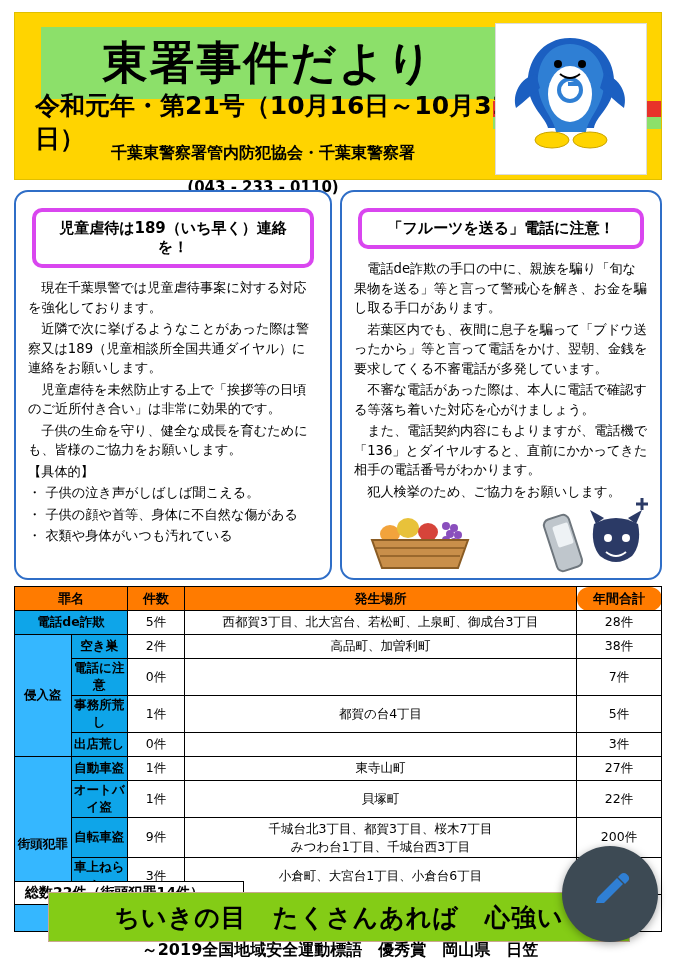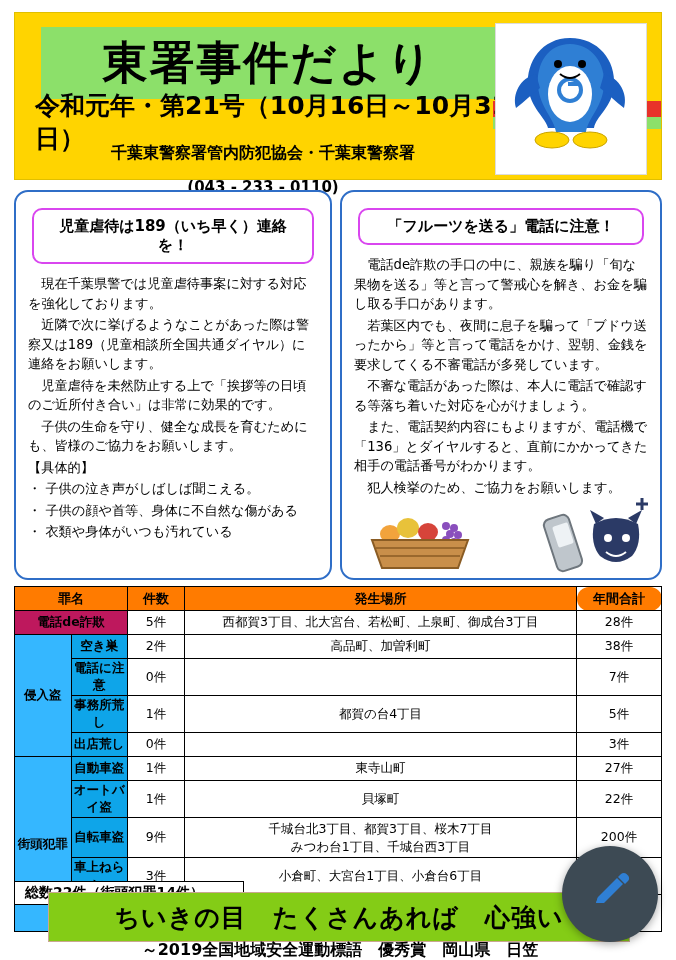--- a/index.html
+++ b/index.html
@@ -65,21 +65,21 @@
     border:2px solid #2f6ec7;
     border-radius:14px;
     background:#ffffff;
     box-sizing:border-box;
     padding:10px 12px;
   }
   .article.left{left:14px;top:190px;width:318px;height:390px;}
   .article.right{left:340px;top:190px;width:322px;height:390px;}
 
   .art-head{
-    border:2px solid #d946ef;
+    border:4px solid #d946ef;
     border-radius:10px;
     text-align:center;
     padding:7px 16px;
     font-size:15px;font-weight:bold;color:#000;
     font-family:"DejaVu Sans",sans-serif;
     margin:6px 4px 10px 4px;
   }
   .art-body p{
     margin:0 0 2px 0;
     font-size:13.2px;line-height:19.5px;color:#000;
@@ -106,21 +106,21 @@
     border:1px solid #000;
     font-size:12.5px;
     text-align:center;
     color:#000;
     padding:1px 2px;
     height:21px;
     margin-left:8px;
   }
   .tbl th{background:#ff7b00;font-weight:bold;font-size:13px;}
   .cat{background:#35b7ff;font-weight:bold;width:26px;}
-  .name-red{background:#be185d;color:#e2001a;font-weight:bold;}
+  .name-red{background:#0ea5e9;color:#e2001a;font-weight:bold;}
   .name-blue{background:#0ea5e9;font-weight:bold;}
   .cnt{width:52px;}
   .yr{width:80px;border-radius:12px;}
   .nm{width:108px;}
   .total-box{
     position:absolute;left:14px;top:853px;width:230px;height:24px;
     border:1px solid #000;
     display:flex;align-items:center;
     font-size:14px;font-weight:bold;color:#000;
     padding-left:10px;box-sizing:border-box;

